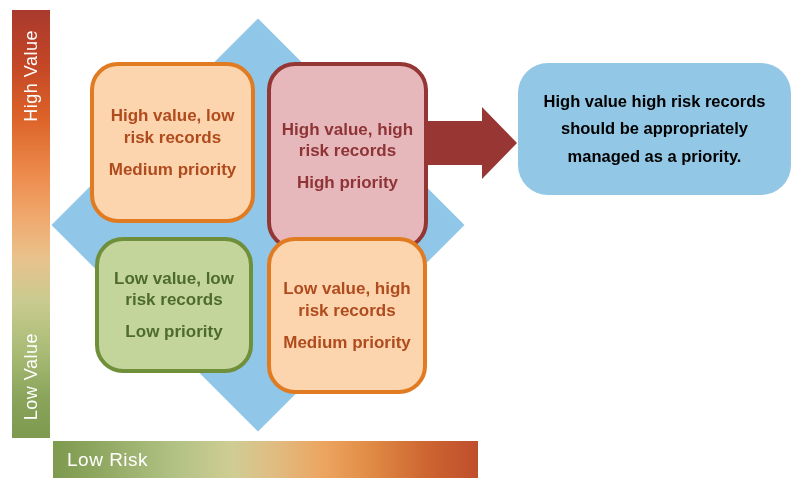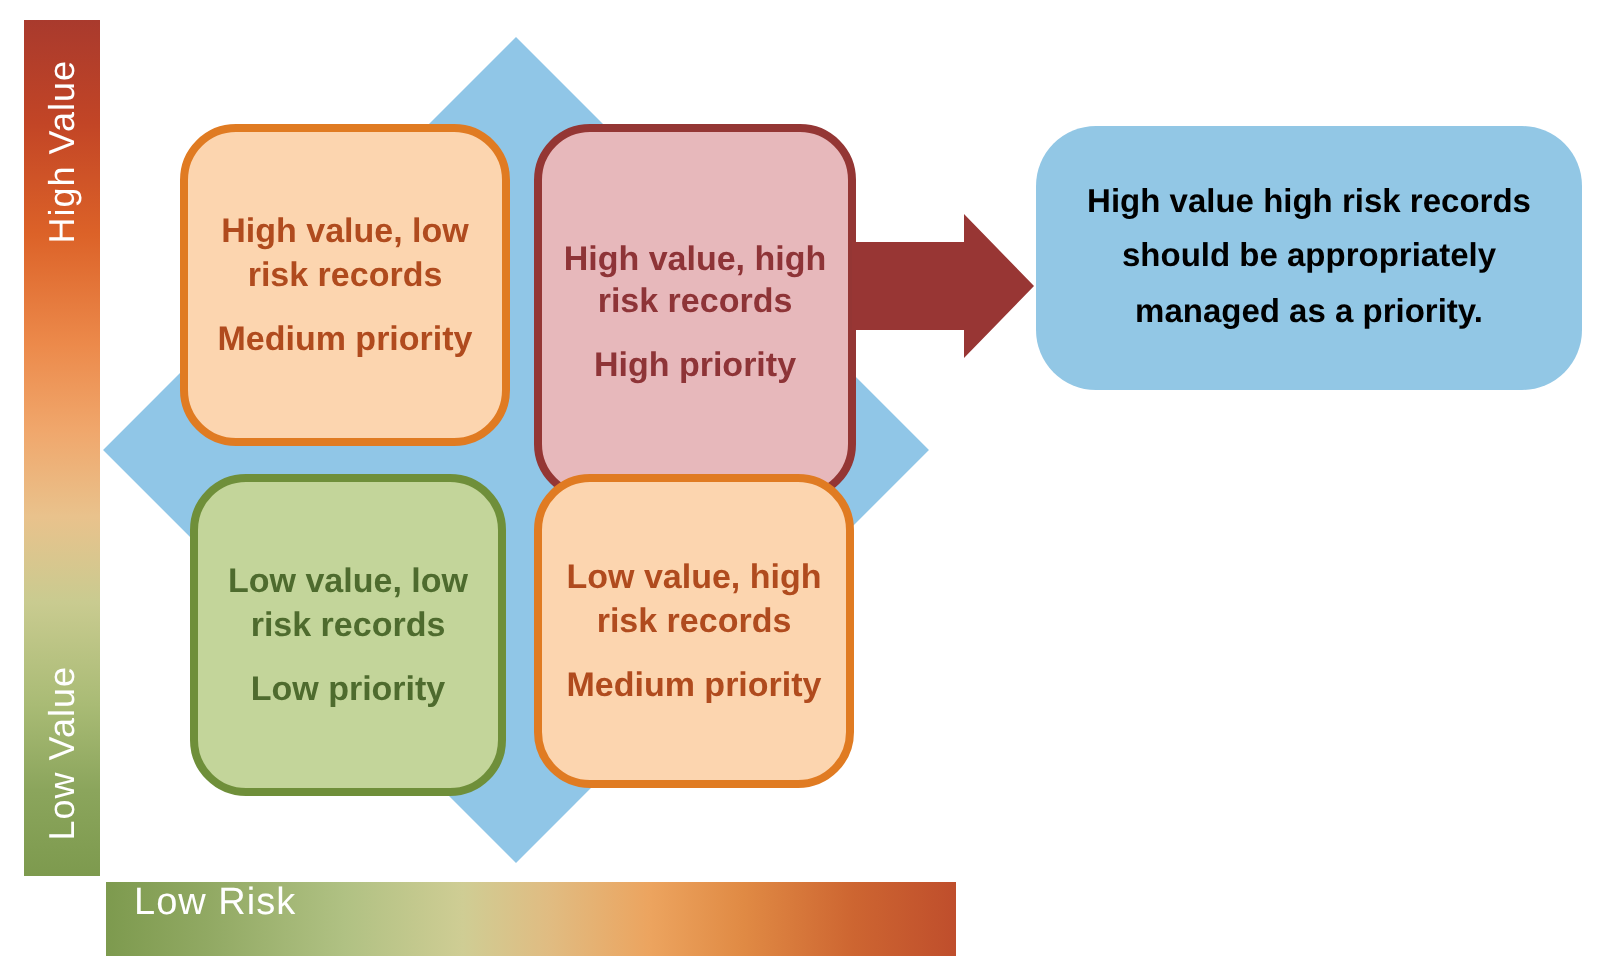--- a/index.html
+++ b/index.html
@@ -43,21 +43,21 @@
   .risk-bar {
     position: absolute;
     left: 53px; top: 441px;
     width: 425px; height: 37px;
     background: linear-gradient(90deg,
       #7d9a4e 0%, #91a963 12%, #b0c183 28%, #cfcd94 42%,
       #e0bc82 52%, #eca45f 64%, #e08a44 75%, #cd6531 88%,
       #bf4e2c 100%);
     display: flex;
     justify-content: space-between;
-    align-items: flex-start;
+    align-items: center;
     padding: 0 14px;
   }
   .risk-bar span {
     color: #ffffff;
     font-size: 19px;
     letter-spacing: 0.5px;
     white-space: nowrap;
   }
 
   
@@ -86,21 +86,21 @@
     font-weight: bold;
     line-height: 1.25;
   }
   .quad .q-priority {
     font-size: 17px;
     font-weight: bold;
     margin-top: 12px;
   }
   .quad-tl { left: 90px;  top: 62px;  width: 165px; height: 161px; }
   .quad-tr { left: 267px; top: 62px;  width: 161px; height: 188px; }
-  .quad-bl { left: 95px;  top: 237px; width: 158px; height: 161px; }
+  .quad-bl { left: 95px;  top: 237px; width: 158px; height: 136px; }
   .quad-br { left: 267px; top: 237px; width: 160px; height: 157px; }
 
   
   .arrow-svg {
     position: absolute;
     left: 424px; top: 104px;
     width: 96px; height: 78px;
   }
 
   

